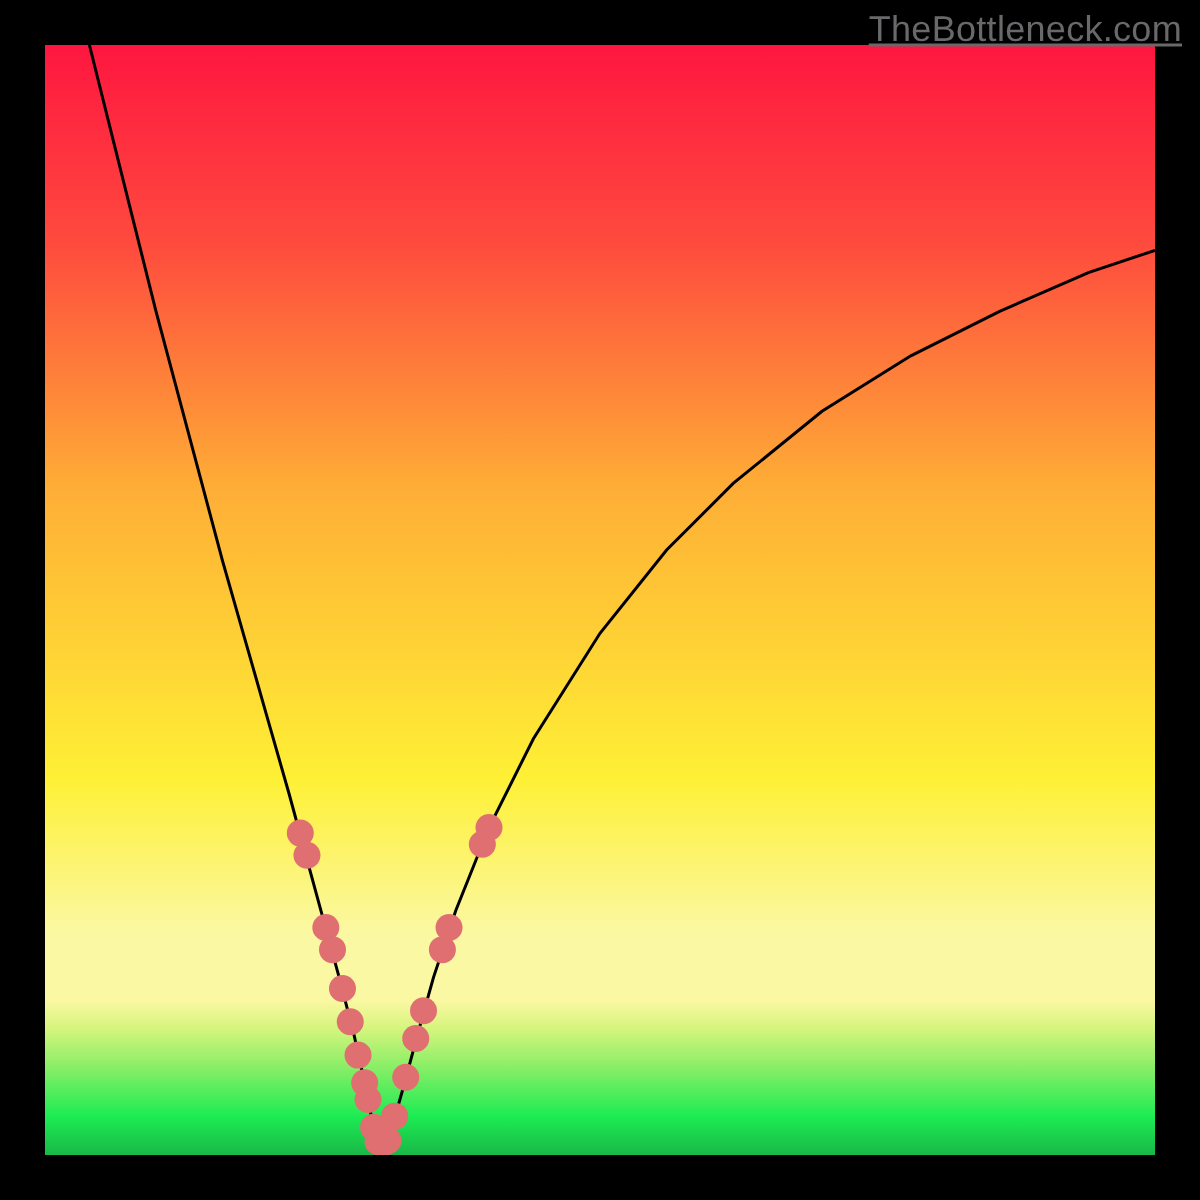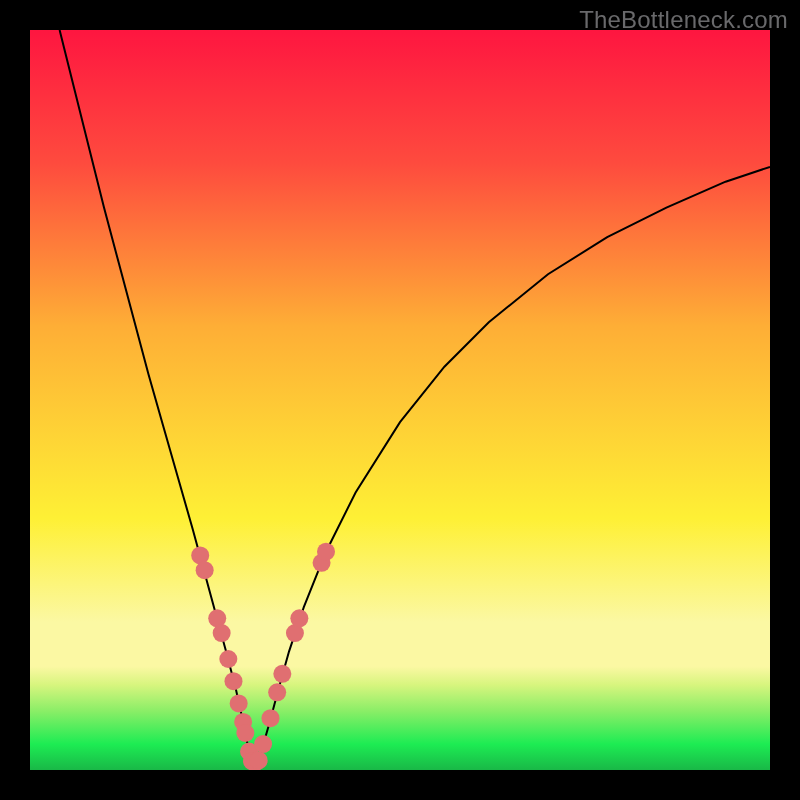--- a/index.html
+++ b/index.html
@@ -28,20 +28,21 @@
   }
   .watermark {
     position: absolute;
     top: 6px;
     right: 12px;
     color: #69696b;
     font-size: 24px;
     font-weight: 500;
     letter-spacing: 0.2px;
     pointer-events: none;
+    text-decoration: underline;
   }
 </style>
 </head>
 <body>
 
 <div class="frame">
   <svg class="plot-area" viewBox="0 0 740 740" preserveAspectRatio="none">
     <defs>
       <linearGradient id="bg-grad" x1="0" y1="0" x2="0" y2="1">
 

